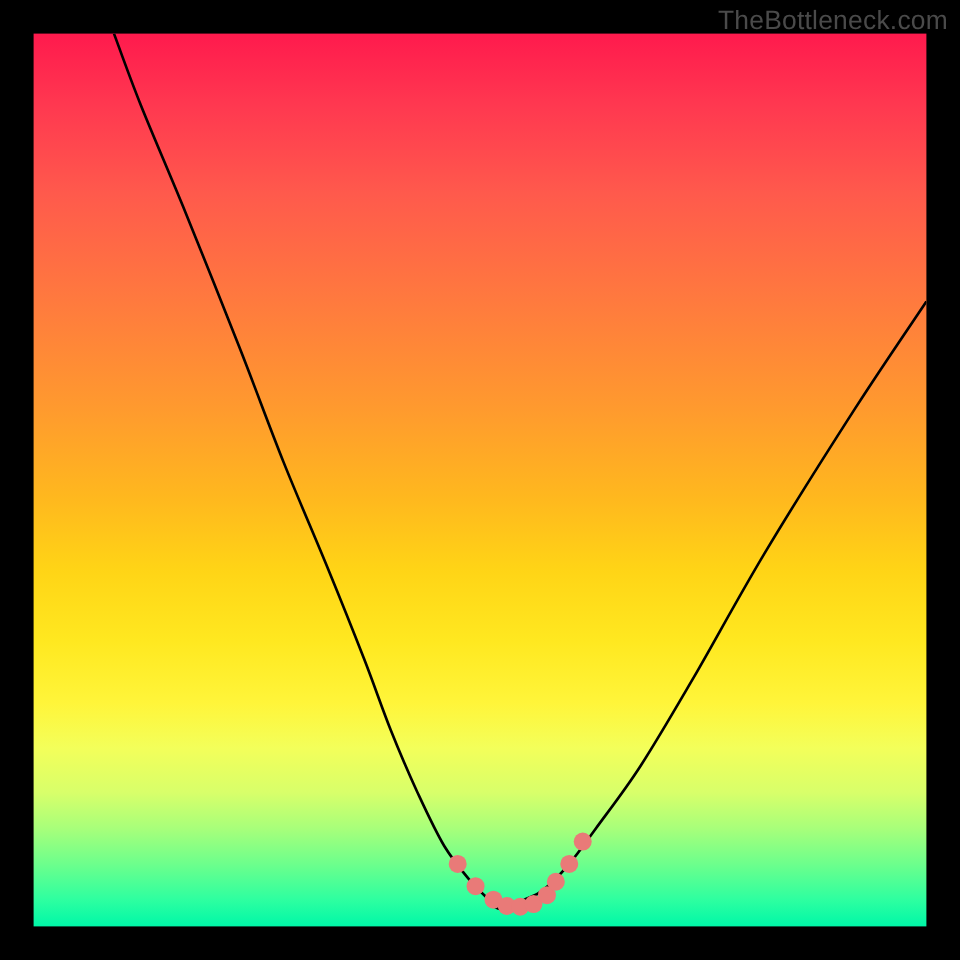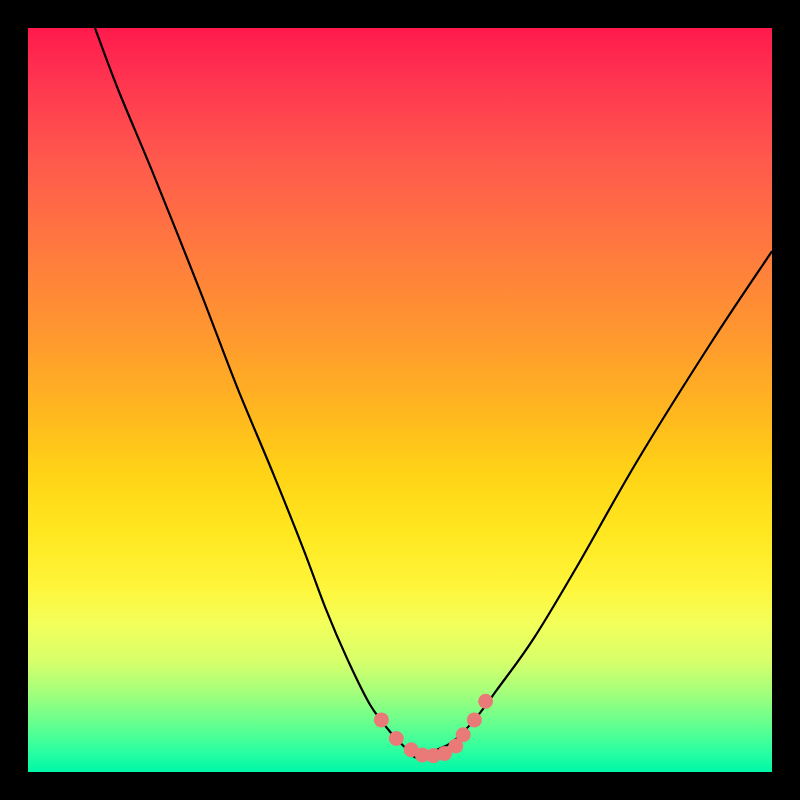--- a/index.html
+++ b/index.html
@@ -80,13 +80,14 @@
           <circle cx="405.5" cy="727.6" r="7.5" fill="#e97a78"></circle>
           <circle cx="416.6" cy="725.4" r="7.5" fill="#e97a78"></circle>
           <circle cx="427.8" cy="718.0" r="7.5" fill="#e97a78"></circle>
           <circle cx="435.2" cy="706.8" r="7.5" fill="#e97a78"></circle>
           <circle cx="446.4" cy="691.9" r="7.5" fill="#e97a78"></circle>
           <circle cx="457.6" cy="673.3" r="7.5" fill="#e97a78"></circle>
         </g>
     </svg>
   </div>
 
+  <div class="watermark">TheBottleneck.com</div>
 </div>
 
 </body></html>

